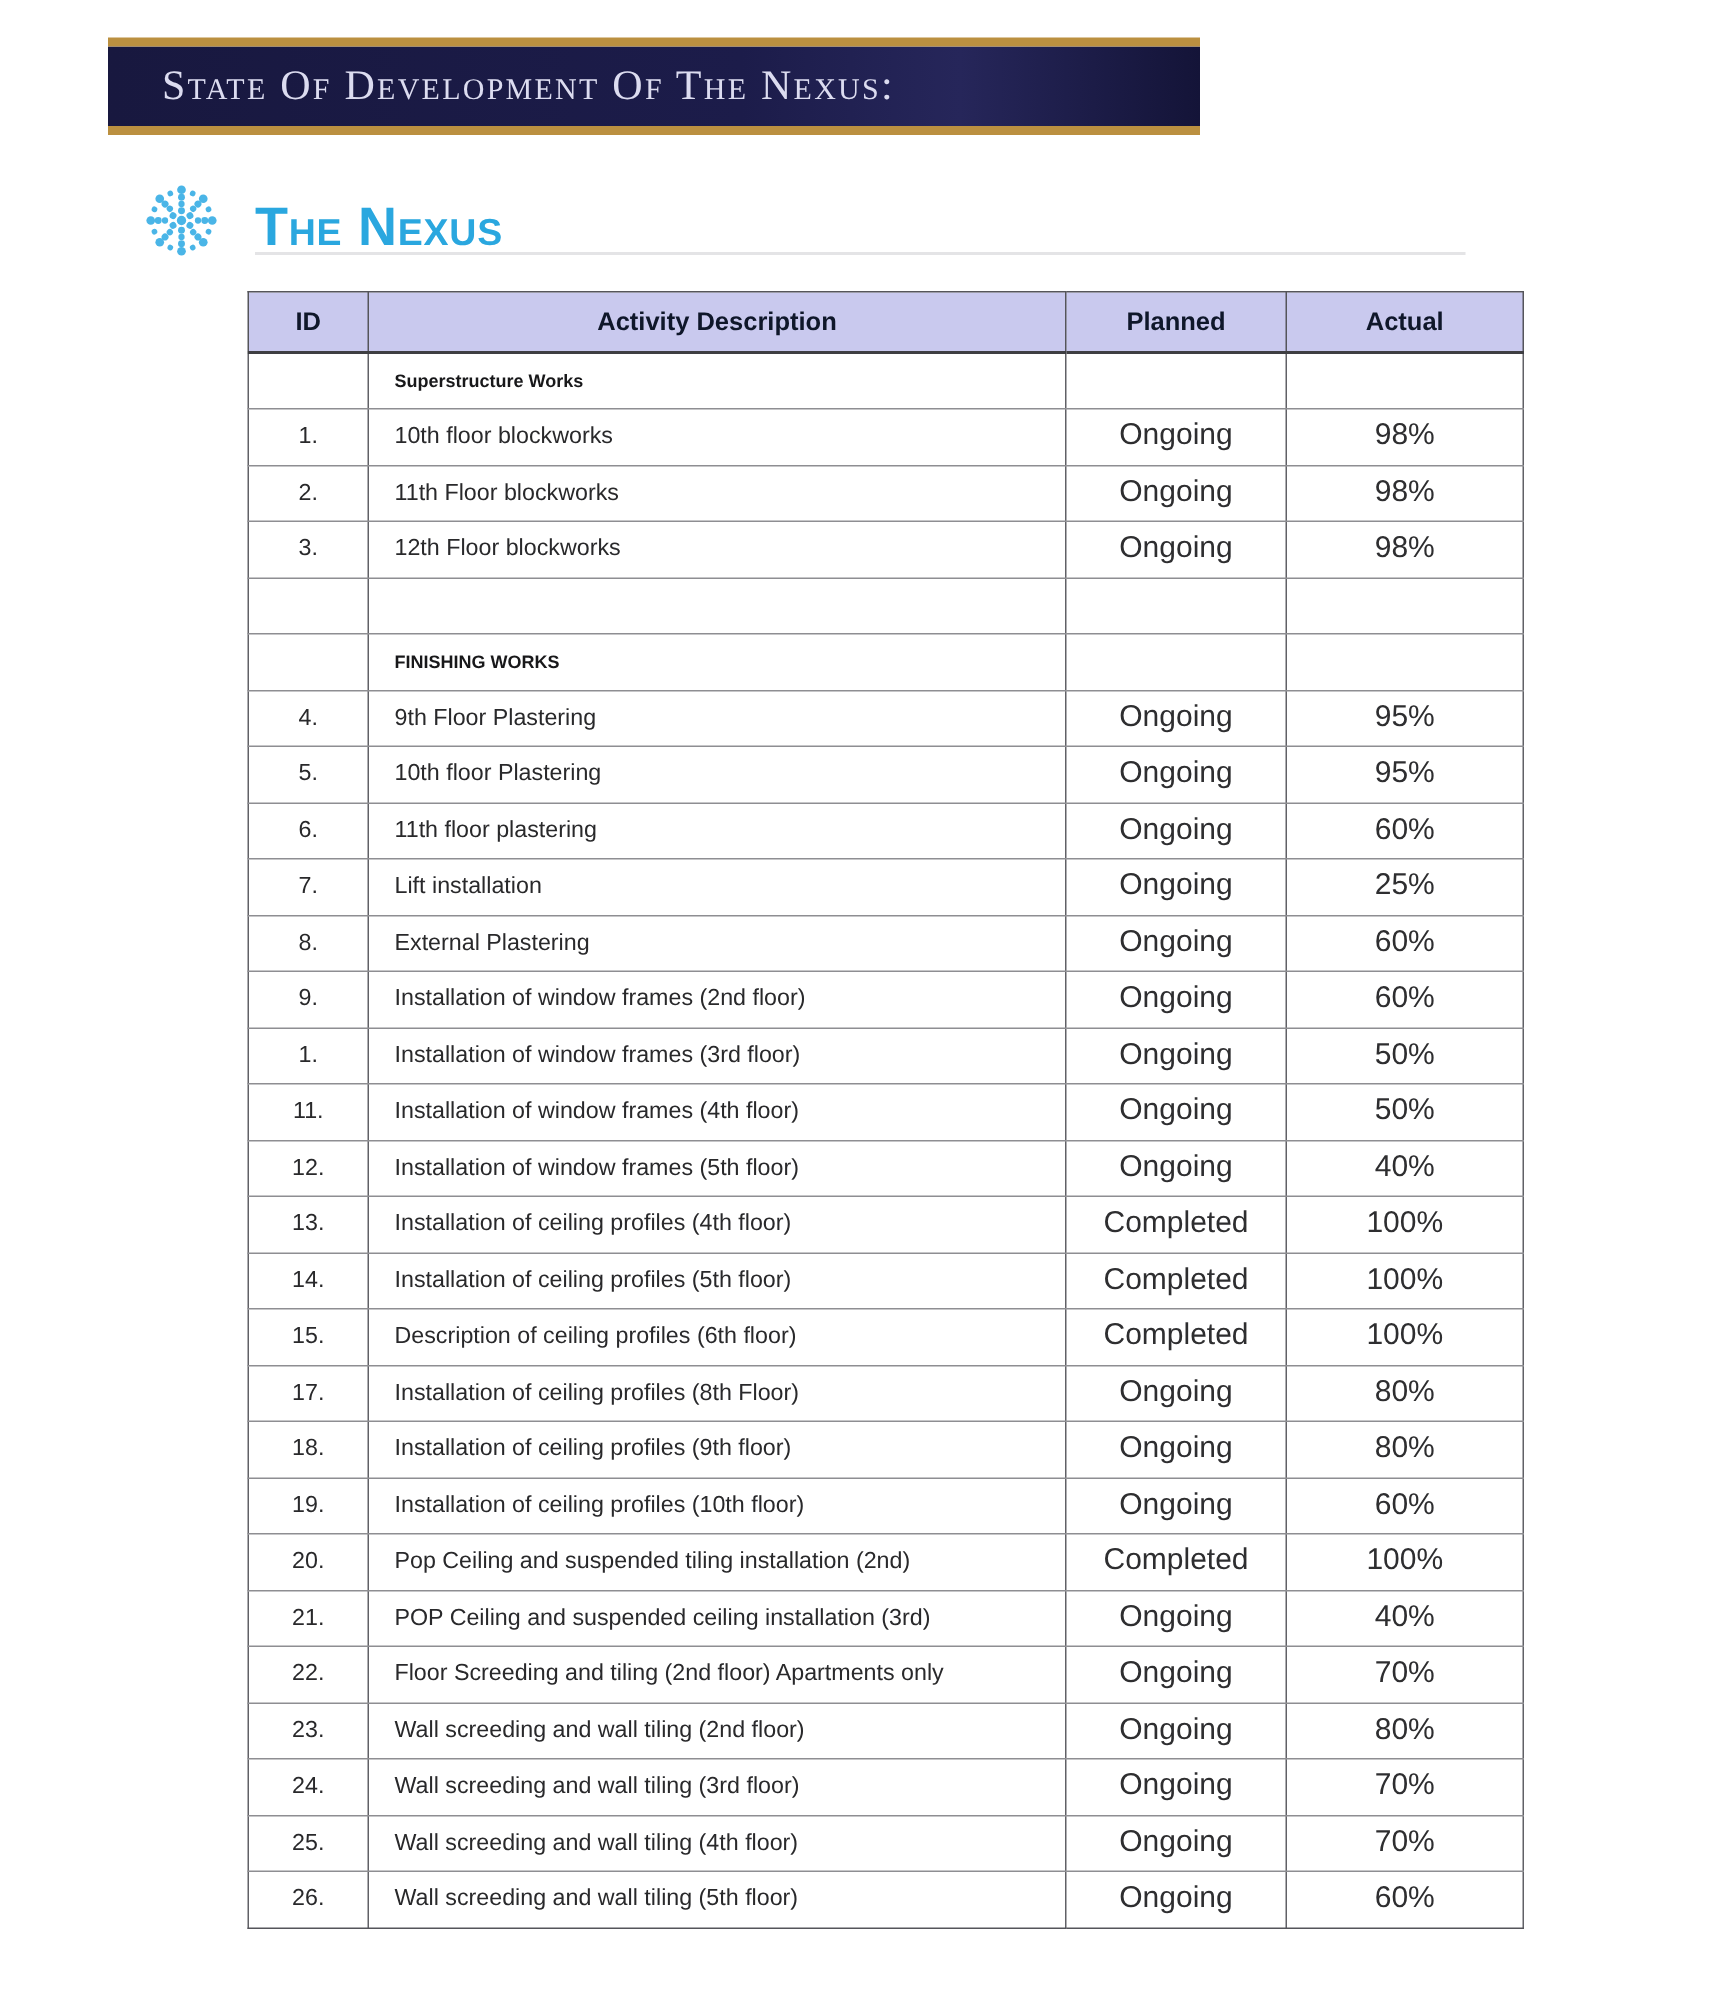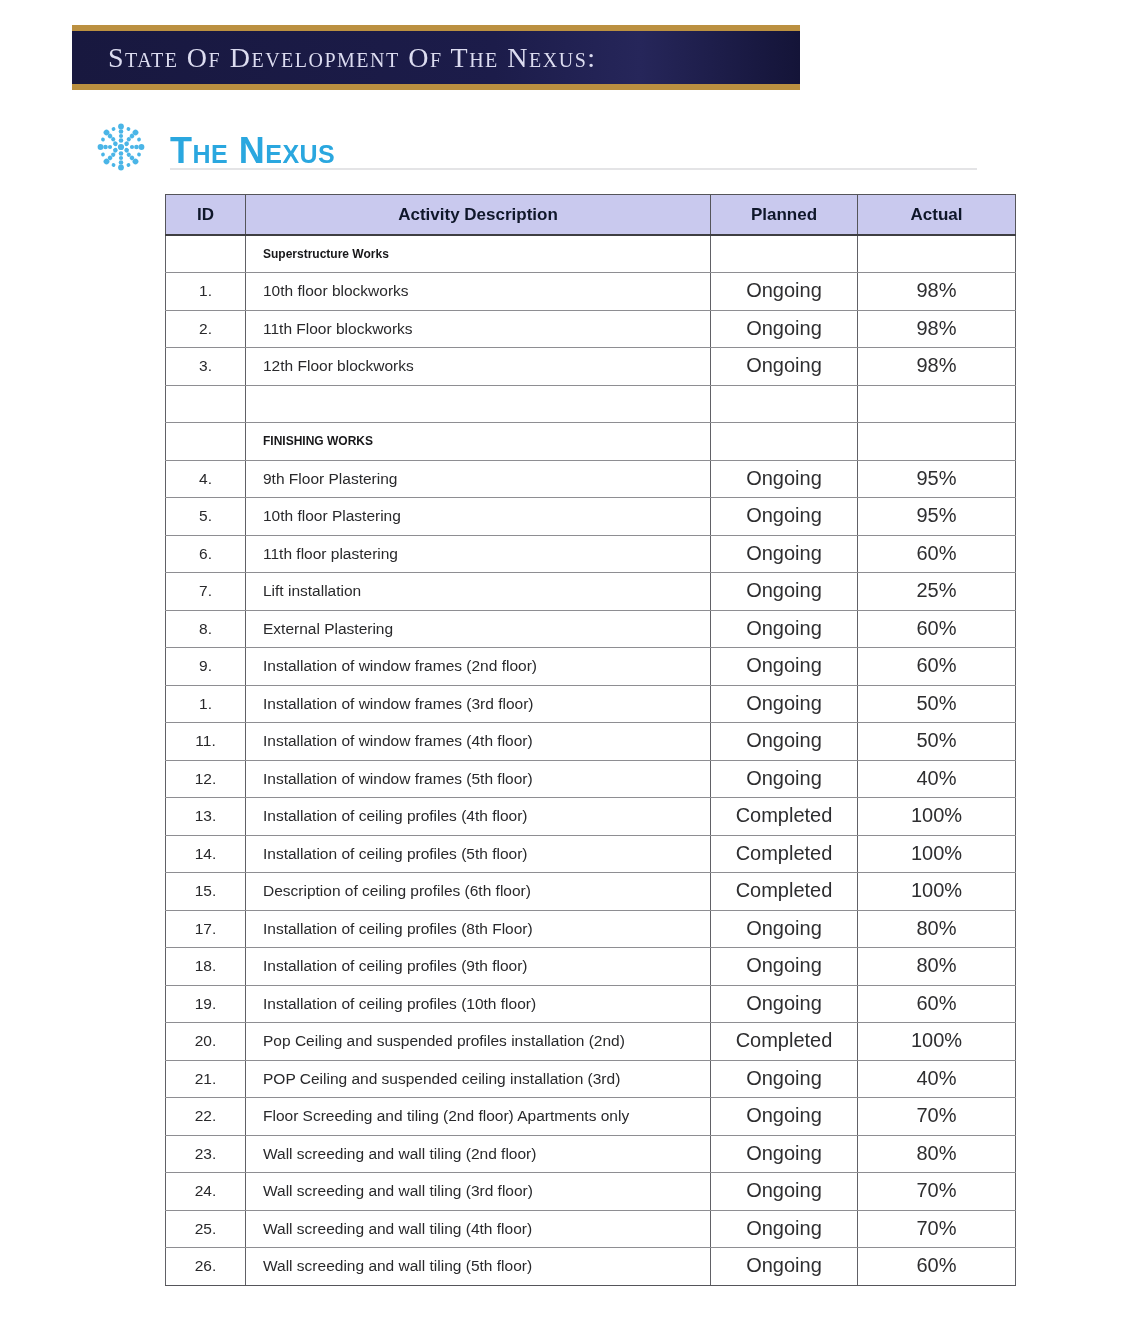--- a/index.html
+++ b/index.html
@@ -288,21 +288,21 @@
         <td class="col-actual">80%</td>
       </tr>
       <tr class="row-data">
         <td class="col-id">19.</td>
         <td class="col-activity">Installation of ceiling profiles (10th floor)</td>
         <td class="col-planned">Ongoing</td>
         <td class="col-actual">60%</td>
       </tr>
       <tr class="row-data">
         <td class="col-id">20.</td>
-        <td class="col-activity">Pop Ceiling and suspended profiles installation (2nd)</td>
+        <td class="col-activity">Pop Ceiling and suspended tiling installation (2nd)</td>
         <td class="col-planned">Completed</td>
         <td class="col-actual">100%</td>
       </tr>
       <tr class="row-data">
         <td class="col-id">21.</td>
         <td class="col-activity">POP Ceiling and suspended ceiling installation (3rd)</td>
         <td class="col-planned">Ongoing</td>
         <td class="col-actual">40%</td>
       </tr>
       <tr class="row-data">

